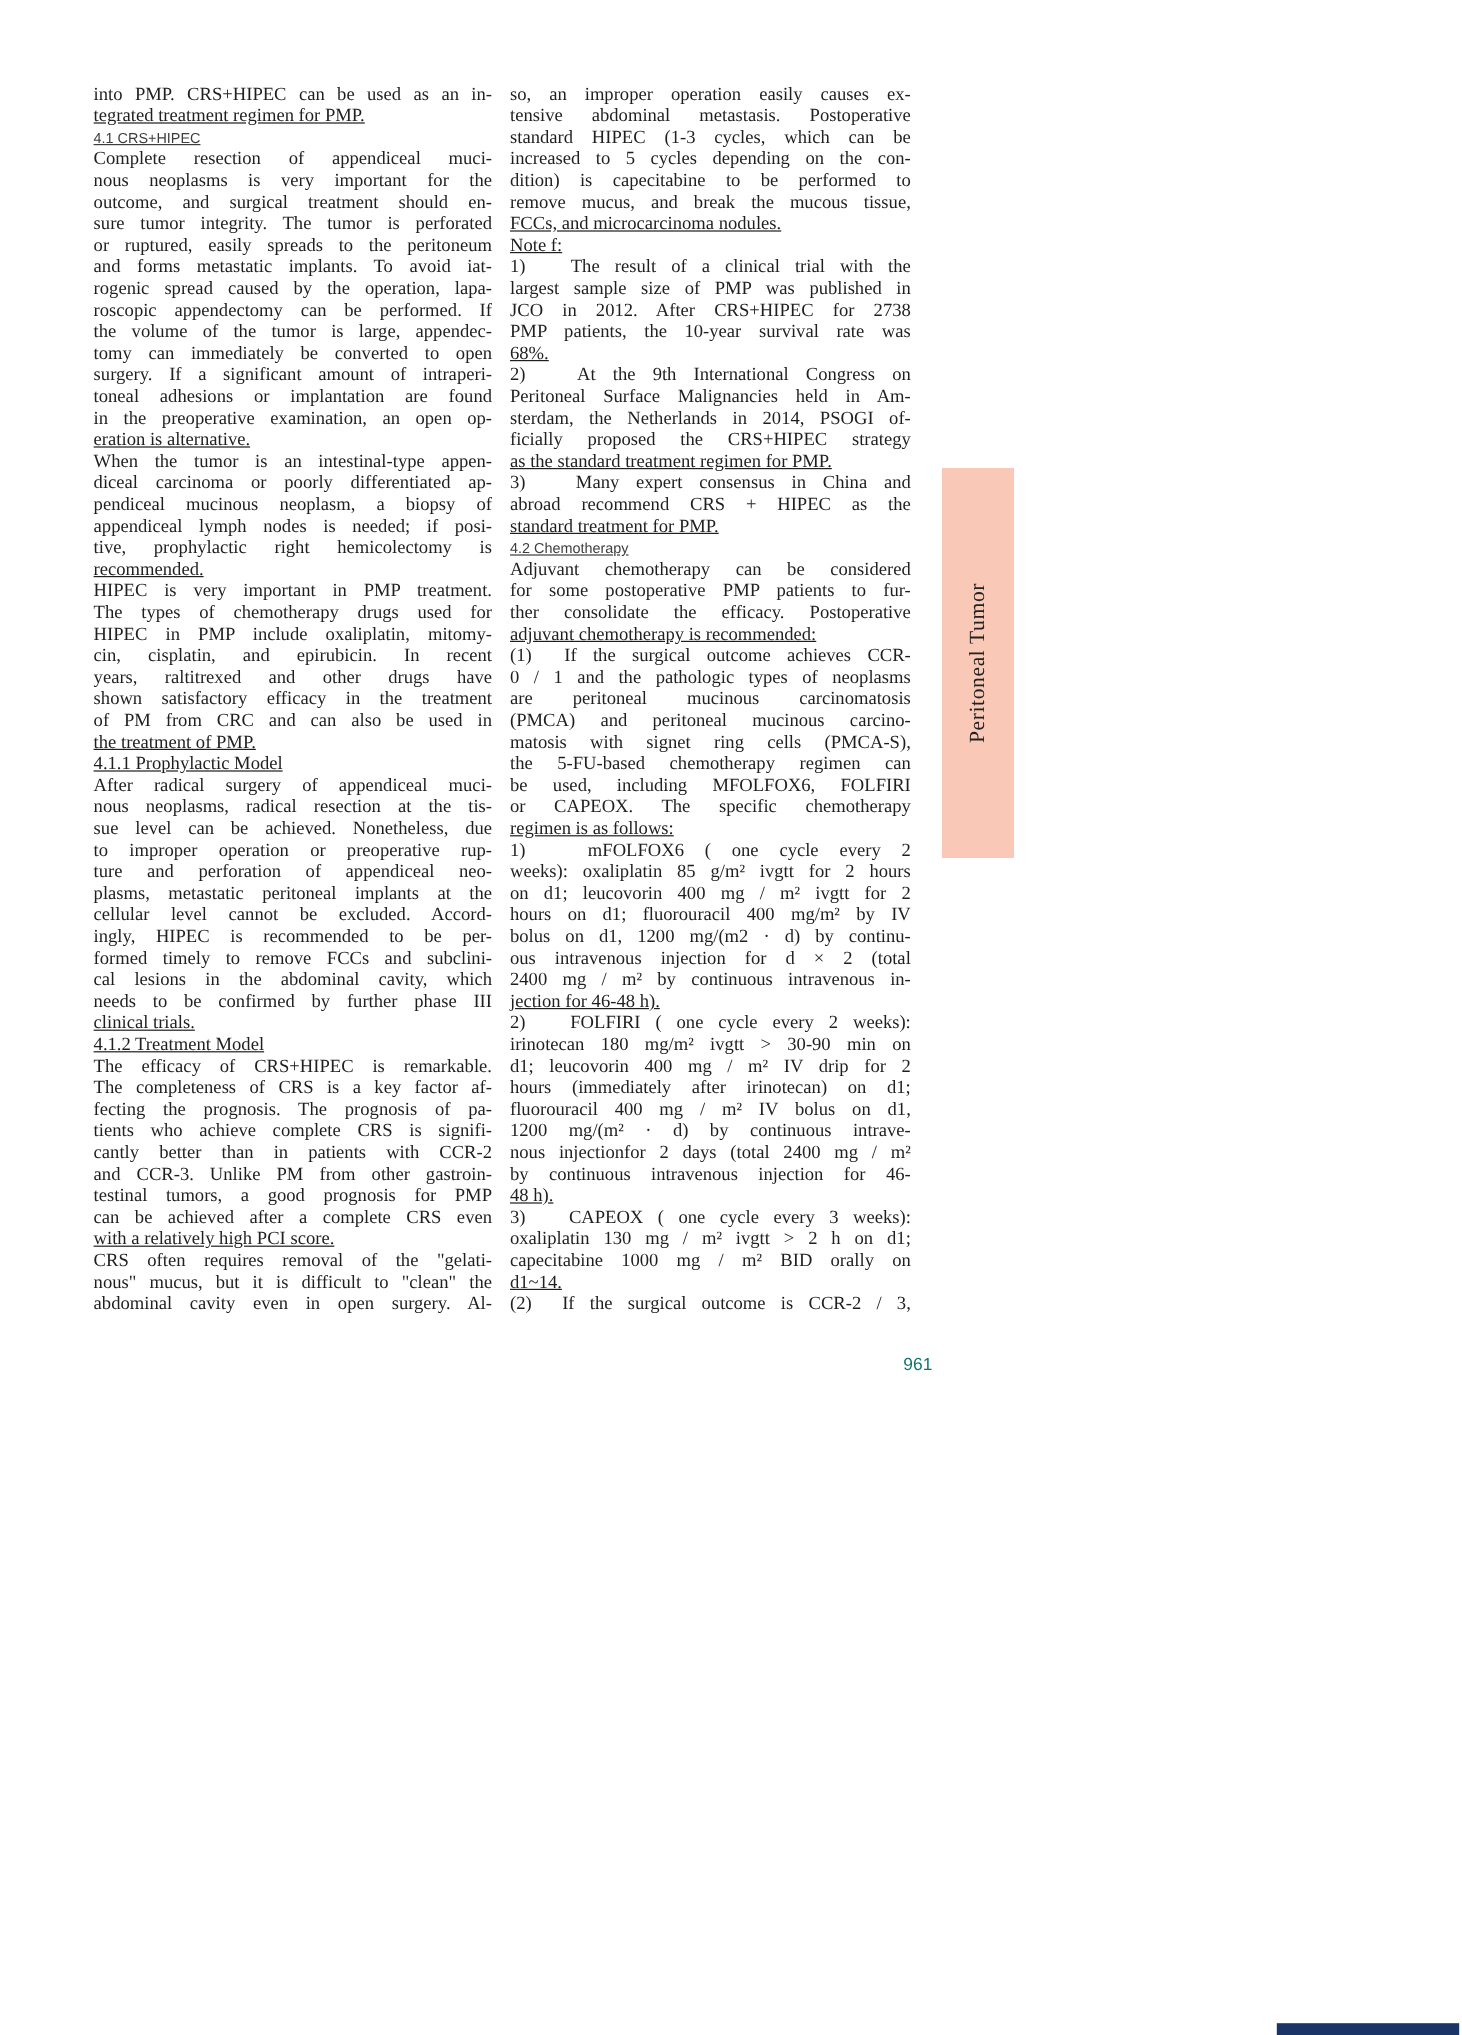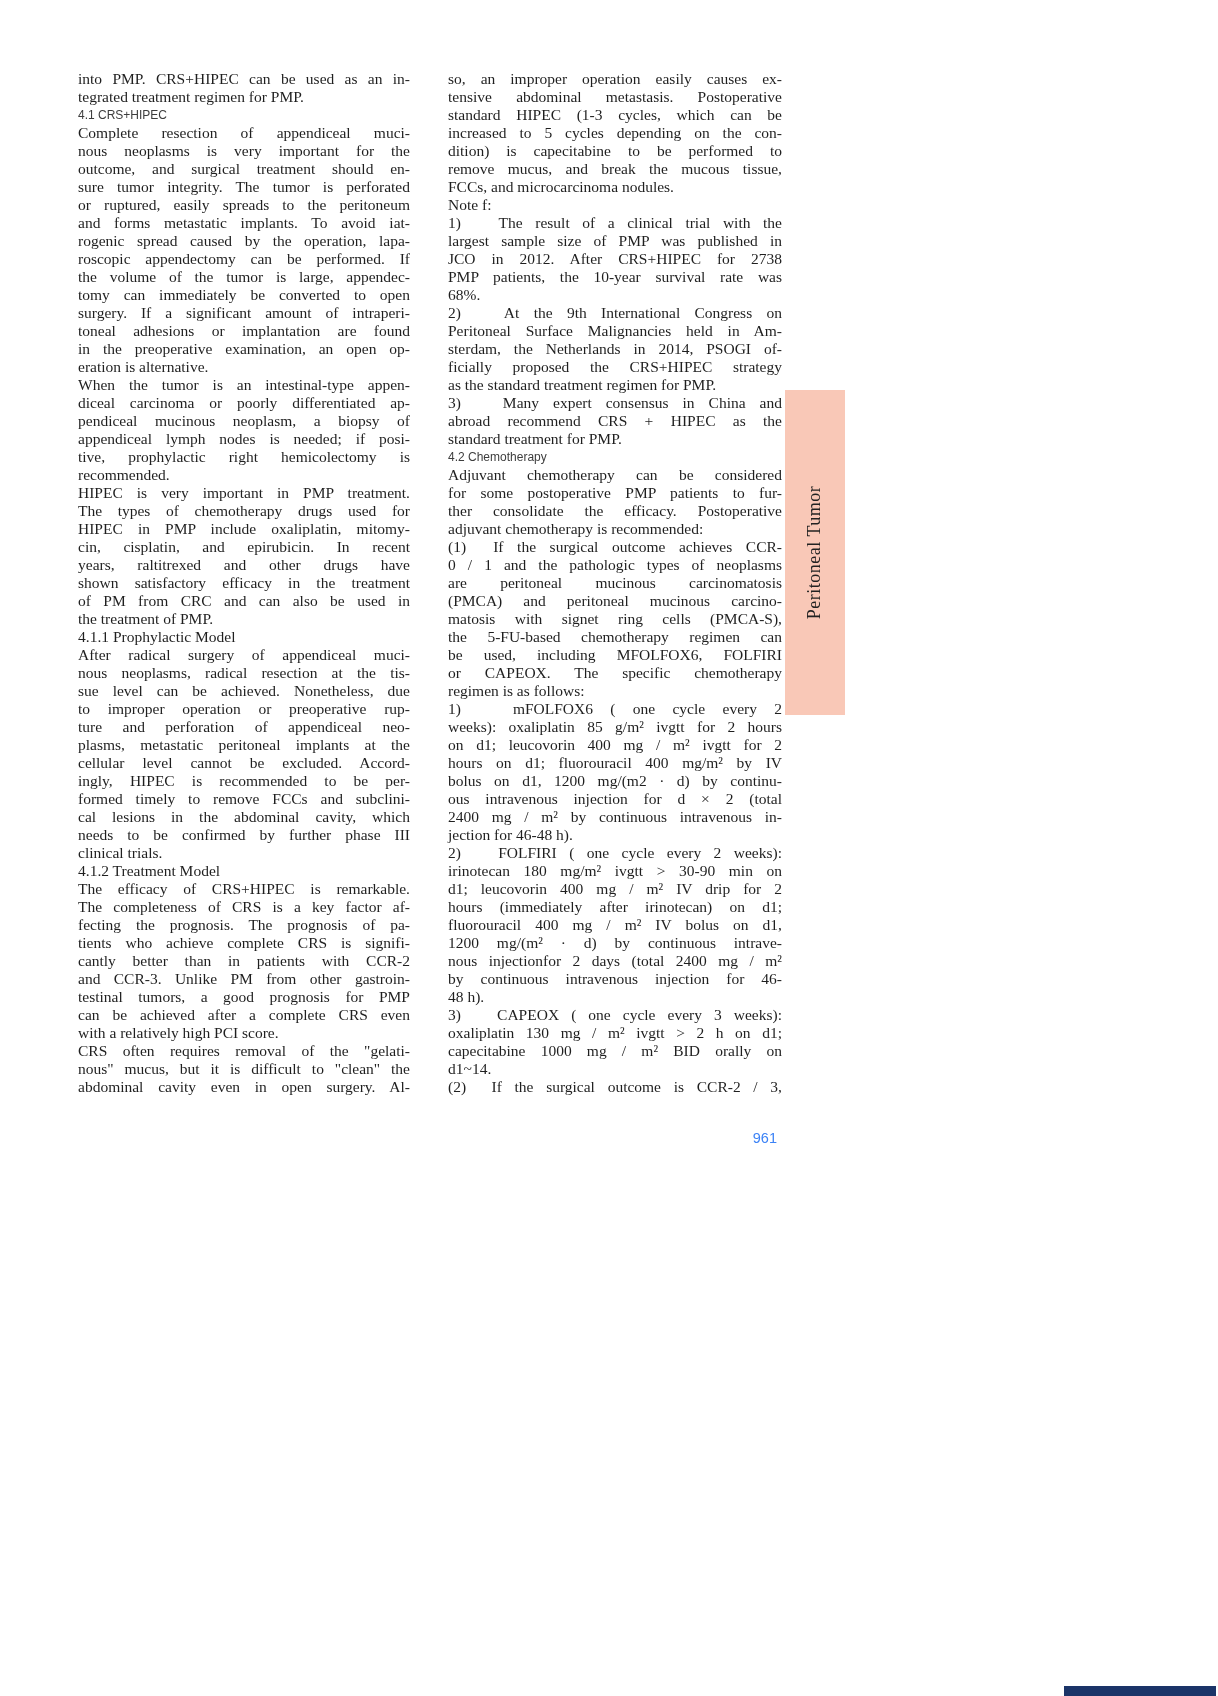--- a/index.html
+++ b/index.html
@@ -1,31 +1,31 @@
 <!DOCTYPE html>
 <html><head>
 <meta charset="utf-8">
 <style>
   html,body{margin:0;padding:0;background:#ffffff;}
   #page{position:relative;width:1216px;height:1696px;background:#ffffff;overflow:hidden;
         font-family:"Liberation Serif", serif;}
   .col{position:absolute;top:70px;}
   #col-left{left:78px;width:332px;}
-  #col-right{left:448px;width:334px;}
+  #col-right{left:425px;width:334px;}
   .line{display:block;height:18px;line-height:18px;font-size:15.5px;color:#1f1f1f;
         overflow:visible;text-align:justify;}
   .line.j{text-align:justify;text-align-last:justify;}
-  .line.nj{text-align:left;text-align-last:left;}
+  .line.nj{text-align:left;text-align-last:left;text-decoration:underline;}
   .line.head{font-family:"Liberation Sans", sans-serif;font-size:12px;color:#3d3d3d;}
   #side-tab{position:absolute;left:785px;top:390px;width:60px;height:325px;
             background:#F9C8B7;display:flex;align-items:center;justify-content:center;}
   #side-tab-label{transform:rotate(-90deg);white-space:nowrap;font-family:"Liberation Serif", serif;
             font-size:18px;color:#222222;letter-spacing:0.5px;}
   #page-number{position:absolute;left:660px;top:1130px;width:117px;text-align:right;
-            font-family:"Liberation Sans", sans-serif;font-size:14.5px;color:#3b82f6;}
+            font-family:"Liberation Sans", sans-serif;font-size:14.5px;color:#0f766e;}
   #bottom-accent-bar{position:absolute;left:1064px;top:1686px;width:154px;height:10px;
             background:#1b3468;}
 </style>
 </head>
 <body>
 
 <div id="page">
   <div id="col-left" class="col">
       <div class="line j">into PMP. CRS+HIPEC can be used as an in-</div>
       <div class="line nj">tegrated treatment regimen for PMP.</div>

